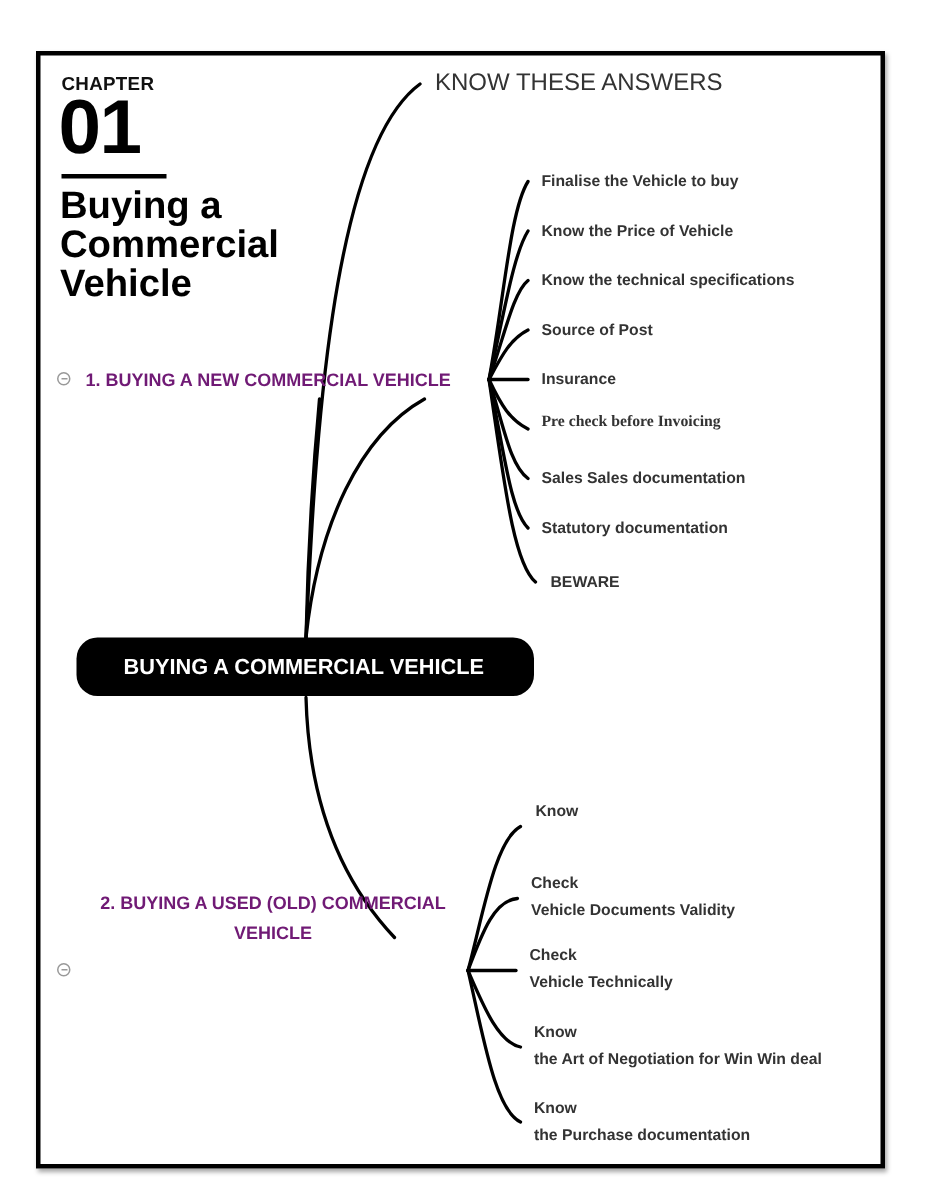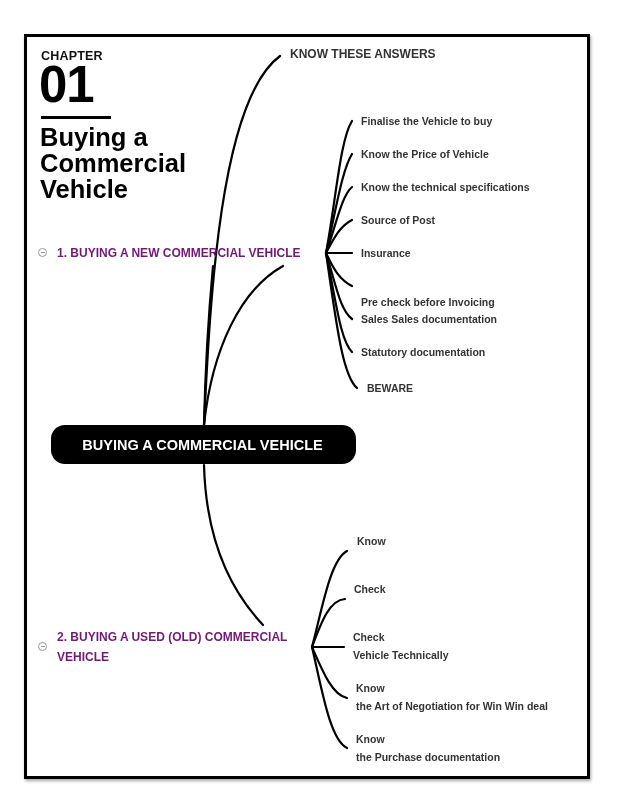--- a/index.html
+++ b/index.html
@@ -10,24 +10,24 @@
       box-shadow: 1px 2px 3px rgba(0,0,0,0.35);
     }
     .canvas { position: absolute; left: 0; top: 0; width: 617px; height: 568px; }
     svg.links { position: absolute; left: 0; top: 0; }
     svg.links path { fill: none; stroke: #000; stroke-width: 2.2; stroke-linecap: round; }
     .abs { position: absolute; white-space: nowrap; }
     .chapter-label { left: 41px; top: 49px; font-size: 12.5px; font-weight: bold; color: #111; letter-spacing: 0.2px; }
     .chapter-num { left: 39px; top: 58px; font-size: 51px; font-weight: bold; color: #000; line-height: 54px; letter-spacing: -1px; }
     .chapter-rule { left: 41px; top: 116px; width: 70px; height: 3px; background: #000; }
     .chapter-title { left: 40px; top: 124px; font-size: 25.5px; font-weight: bold; color: #000; line-height: 26px; white-space: normal; width: 180px; }
-    .top-node { left: 290px; top: 47px; font-size: 12px; font-weight: bold; color: #333; }
+    .top-node { left: 290px; top: 47px; font-size: 16px; font-weight: normal; color: #333; }
     .branch { font-size: 12px; font-weight: bold; color: #701a75; line-height: 20px; }
     .branch-new { left: 57px; top: 243px; }
-    .branch-used { left: 57px; top: 627px; white-space: normal; width: 250px; }
+    .branch-used { left: 57px; top: 592px; white-space: normal; width: 250px; text-align: center; }
     .collapse-icon {
       position: absolute; width: 9px; height: 9px; border: 1.2px solid #999; border-radius: 50%;
       box-sizing: border-box;
     }
     .collapse-icon::after { content: ""; position: absolute; left: 1.5px; right: 1.5px; top: 3px; height: 1.2px; background: #999; }
     .icon-new { left: 38px; top: 248px; }
     .icon-used { left: 38px; top: 642px; }
     .root-pill {
       position: absolute; left: 51px; top: 425px; width: 305px; height: 39px; background: #000;
       border-radius: 14px; color: #fff; font-size: 14.5px; font-weight: bold; display: flex;
@@ -83,30 +83,31 @@
 
   <div class="root-pill">
     <span>BUYING A COMMERCIAL VEHICLE</span>
   </div>
 
   <div class="abs leaf" style="left:361px; top:115px;">Finalise the Vehicle to buy</div>
   <div class="abs leaf" style="left:361px; top:148px;">Know the Price of Vehicle</div>
   <div class="abs leaf" style="left:361px; top:181px;">Know the technical specifications</div>
   <div class="abs leaf" style="left:361px; top:214px;">Source of Post</div>
   <div class="abs leaf" style="left:361px; top:247px;">Insurance</div>
-  <div class="abs leaf" style="left:361px; top:296px;">Pre check before Invoicing</div>
+  <div class="abs leaf" style="left:361px; top:276px;font-family:Liberation Serif, serif;">Pre check before Invoicing</div>
   <div class="abs leaf" style="left:361px; top:313px;">Sales Sales documentation</div>
   <div class="abs leaf" style="left:361px; top:346px;">Statutory documentation</div>
   <div class="abs leaf" style="left:367px; top:382px;">BEWARE</div>
 
   <div class="abs leaf2" style="left:357px; top:533px;">
     <div>Know</div>
   </div>
   <div class="abs leaf2" style="left:354px; top:581px;">
     <div>Check</div>
+    <div>Vehicle Documents Validity</div>
   </div>
   <div class="abs leaf2" style="left:353px; top:629px;">
     <div>Check</div>
     <div>Vehicle Technically</div>
   </div>
   <div class="abs leaf2" style="left:356px; top:680px;">
     <div>Know</div>
     <div>the Art of Negotiation for Win Win deal</div>
   </div>
   <div class="abs leaf2" style="left:356px; top:731px;">

